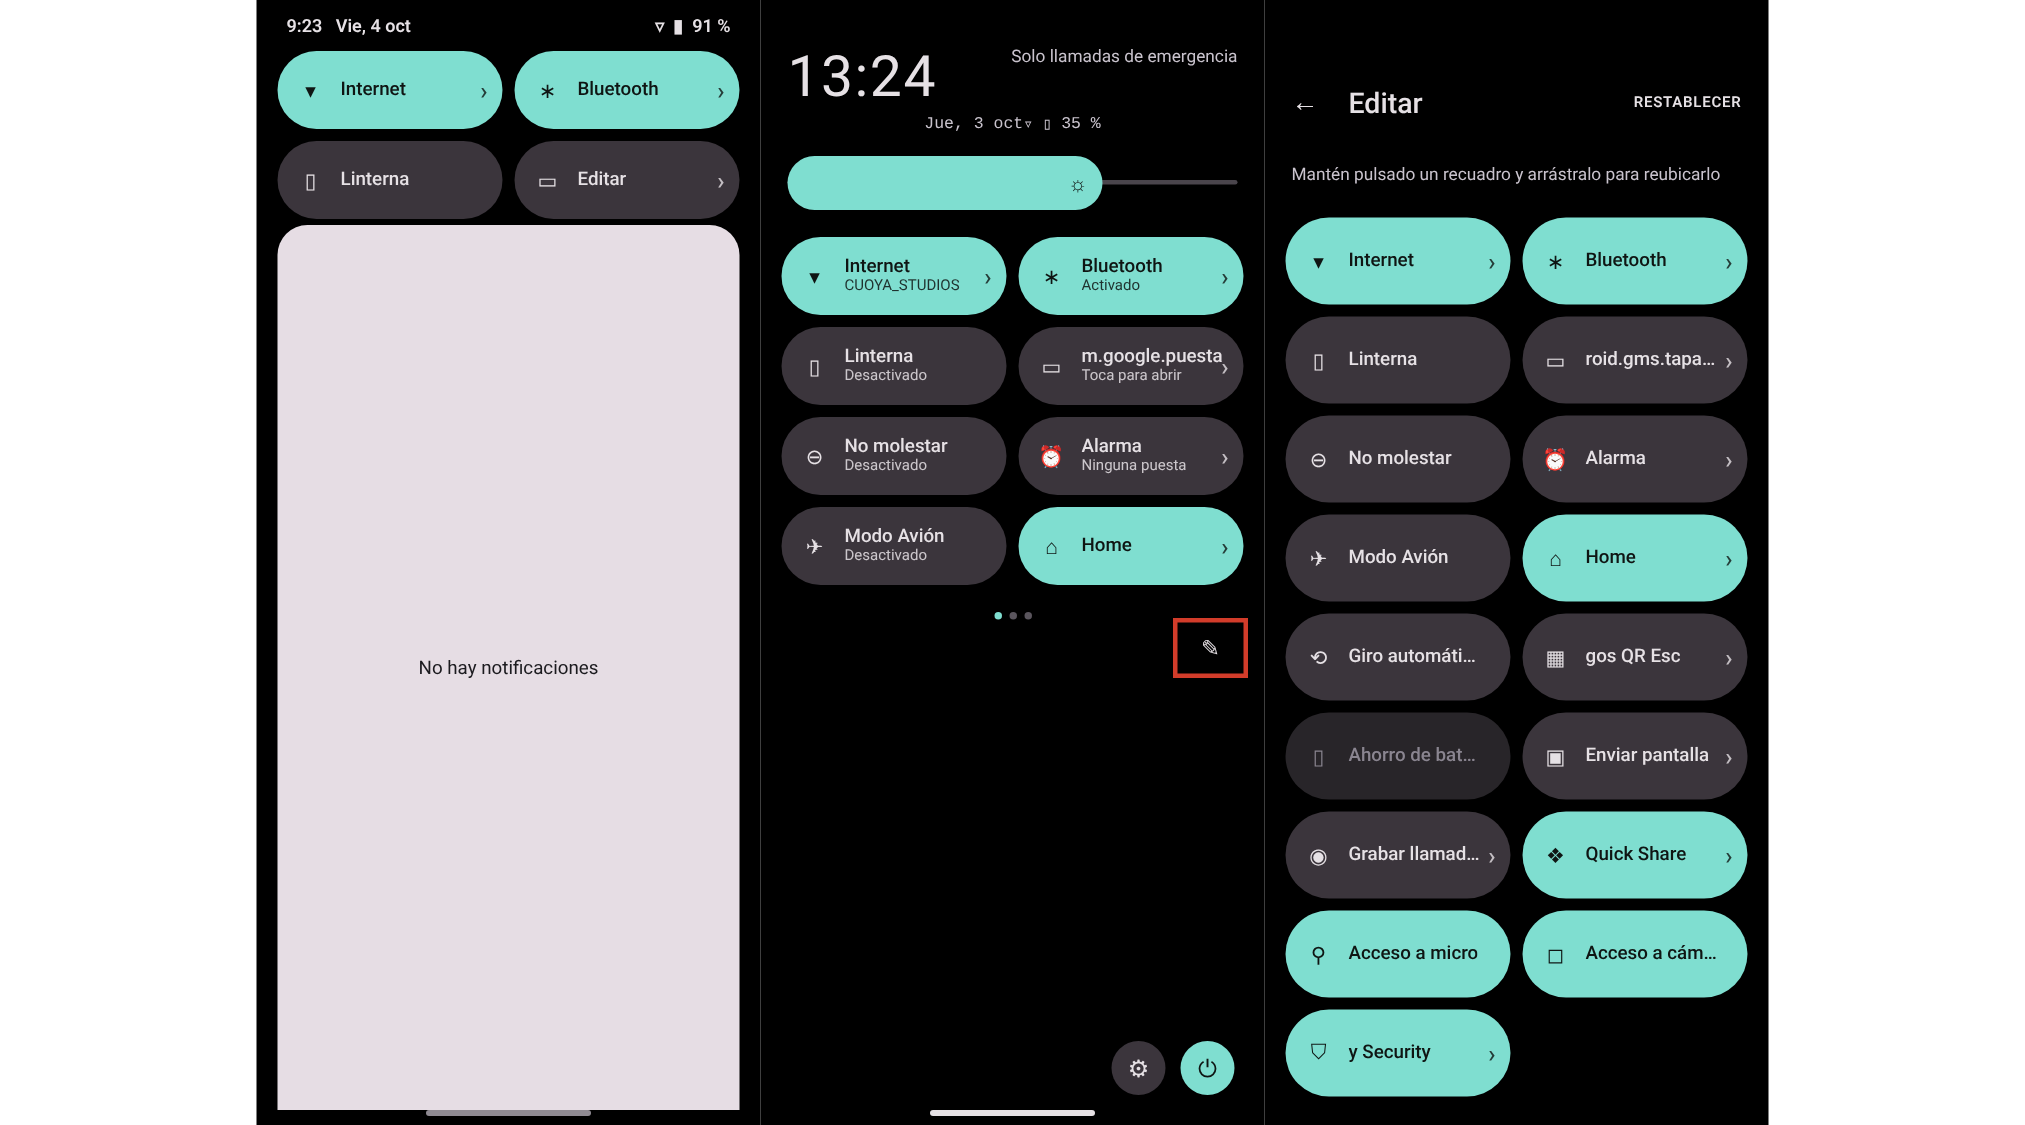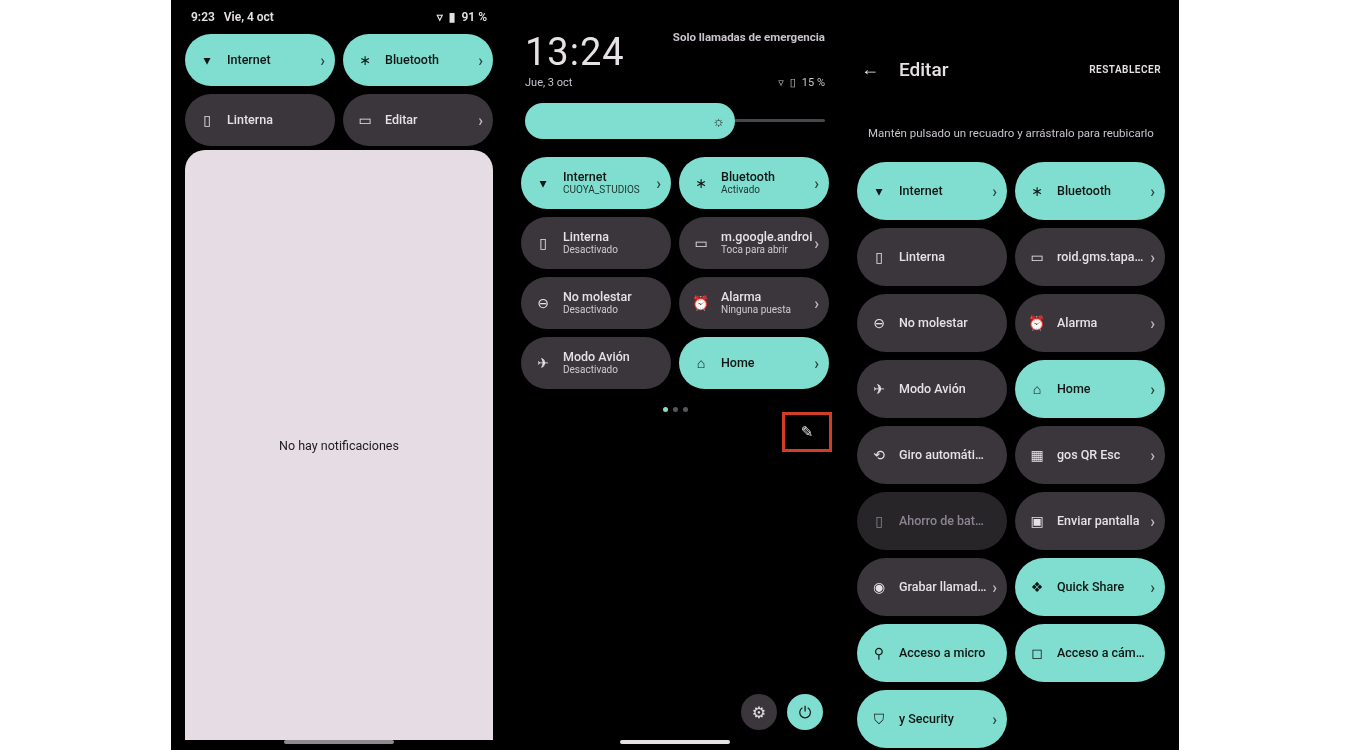--- a/index.html
+++ b/index.html
@@ -77,24 +77,24 @@
     position:absolute; bottom:6px; left:50%; transform:translateX(-50%);
     width:110px; height:4px; background:#8f8a92; border-radius:2px;
   }
 
   
   .header2 {
     display:flex; justify-content:space-between; align-items:flex-start;
     padding: 24px 4px 2px 4px;
   }
   .clock { font-size:38px; font-weight:400; letter-spacing:1px; }
-  .emerg { font-size:11.5px; color:#c9c3cd;font-weight:bold; }
+  .emerg { font-size:11.5px; color:#c9c3cd; }
   .sub2 {
-    display:flex; justify-content:space-between; align-items:center;
-    font-size:11px; color:#c9c3cd; padding:0 4px 14px 4px;
+    display:flex; justify-content:center; align-items:center;
+    font-size:11px; color:#c9c3cd; padding:0 4px 14px 4px;font-family:Liberation Mono, monospace;
   }
   .sub2 .right { display:flex; gap:6px; align-items:center; }
 
   .brightness {
     position:relative; height:36px; margin: 0 4px 18px 4px;
   }
   .brightness .track {
     position:absolute; top:16px; left:0; right:0; height:3px; background:#4a454c; border-radius:2px;
   }
   .brightness .fill {
@@ -130,21 +130,21 @@
 
   
   .header3 {
     display:flex; align-items:center; justify-content:space-between;
     padding: 48px 4px 20px 0;
   }
   .header3 .left { display:flex; align-items:center; gap:16px; }
   .header3 .title { font-size:19px; font-weight:500; }
   .header3 .back { font-size:18px; cursor:pointer; padding:4px; }
   .header3 .reset { font-size:10px; font-weight:600; letter-spacing:.5px; cursor:pointer; }
-  .instr { font-size:11.5px; color:#c9c3cd; text-align:center; padding: 6px 4px 22px 4px; margin-top: 16px; }
+  .instr { font-size:11.5px; color:#c9c3cd; text-align:left; padding: 6px 4px 22px 4px; }
   .phone3 .tile .tw span:first-child { white-space:nowrap; overflow:hidden; text-overflow:ellipsis; max-width:88px; }
   .phone3 .tile-grid { gap:8px; }
 
   
 </style>
 </head>
 <body>
 
 <div class="canvas">
 <div class="phones">
@@ -203,21 +203,21 @@
 <div class="phone">
   <div class="header2">
     <div class="clock">13:24</div>
     <div class="emerg">Solo llamadas de emergencia</div>
   </div>
   <div class="sub2">
     <span>Jue, 3 oct</span>
     <div class="right">
       <span>▿</span>
       <span>▯</span>
-      <span>15 %</span>
+      <span>35 %</span>
     </div>
   </div>
 
   <div class="brightness">
     <div class="track"></div>
     <div class="fill" id="bright-fill" style="width: 70%;">
             <span class="bicon">☼</span>
           </div>
   </div>
 
@@ -241,21 +241,21 @@
           <div class="tile off">
             <span class="ic">▯</span>
             <div class="tw">
               <span>Linterna</span>
               <span class="sub">Desactivado</span>
             </div>
           </div>
           <div class="tile off">
             <span class="ic">▭</span>
             <div class="tw">
-              <span>m.google.androi</span>
+              <span>m.google.puesta</span>
               <span class="sub">Toca para abrir</span>
             </div>
             <span class="chev">›</span>
           </div>
           <div class="tile off">
             <span class="ic">⊖</span>
             <div class="tw">
               <span>No molestar</span>
               <span class="sub">Desactivado</span>
             </div>

